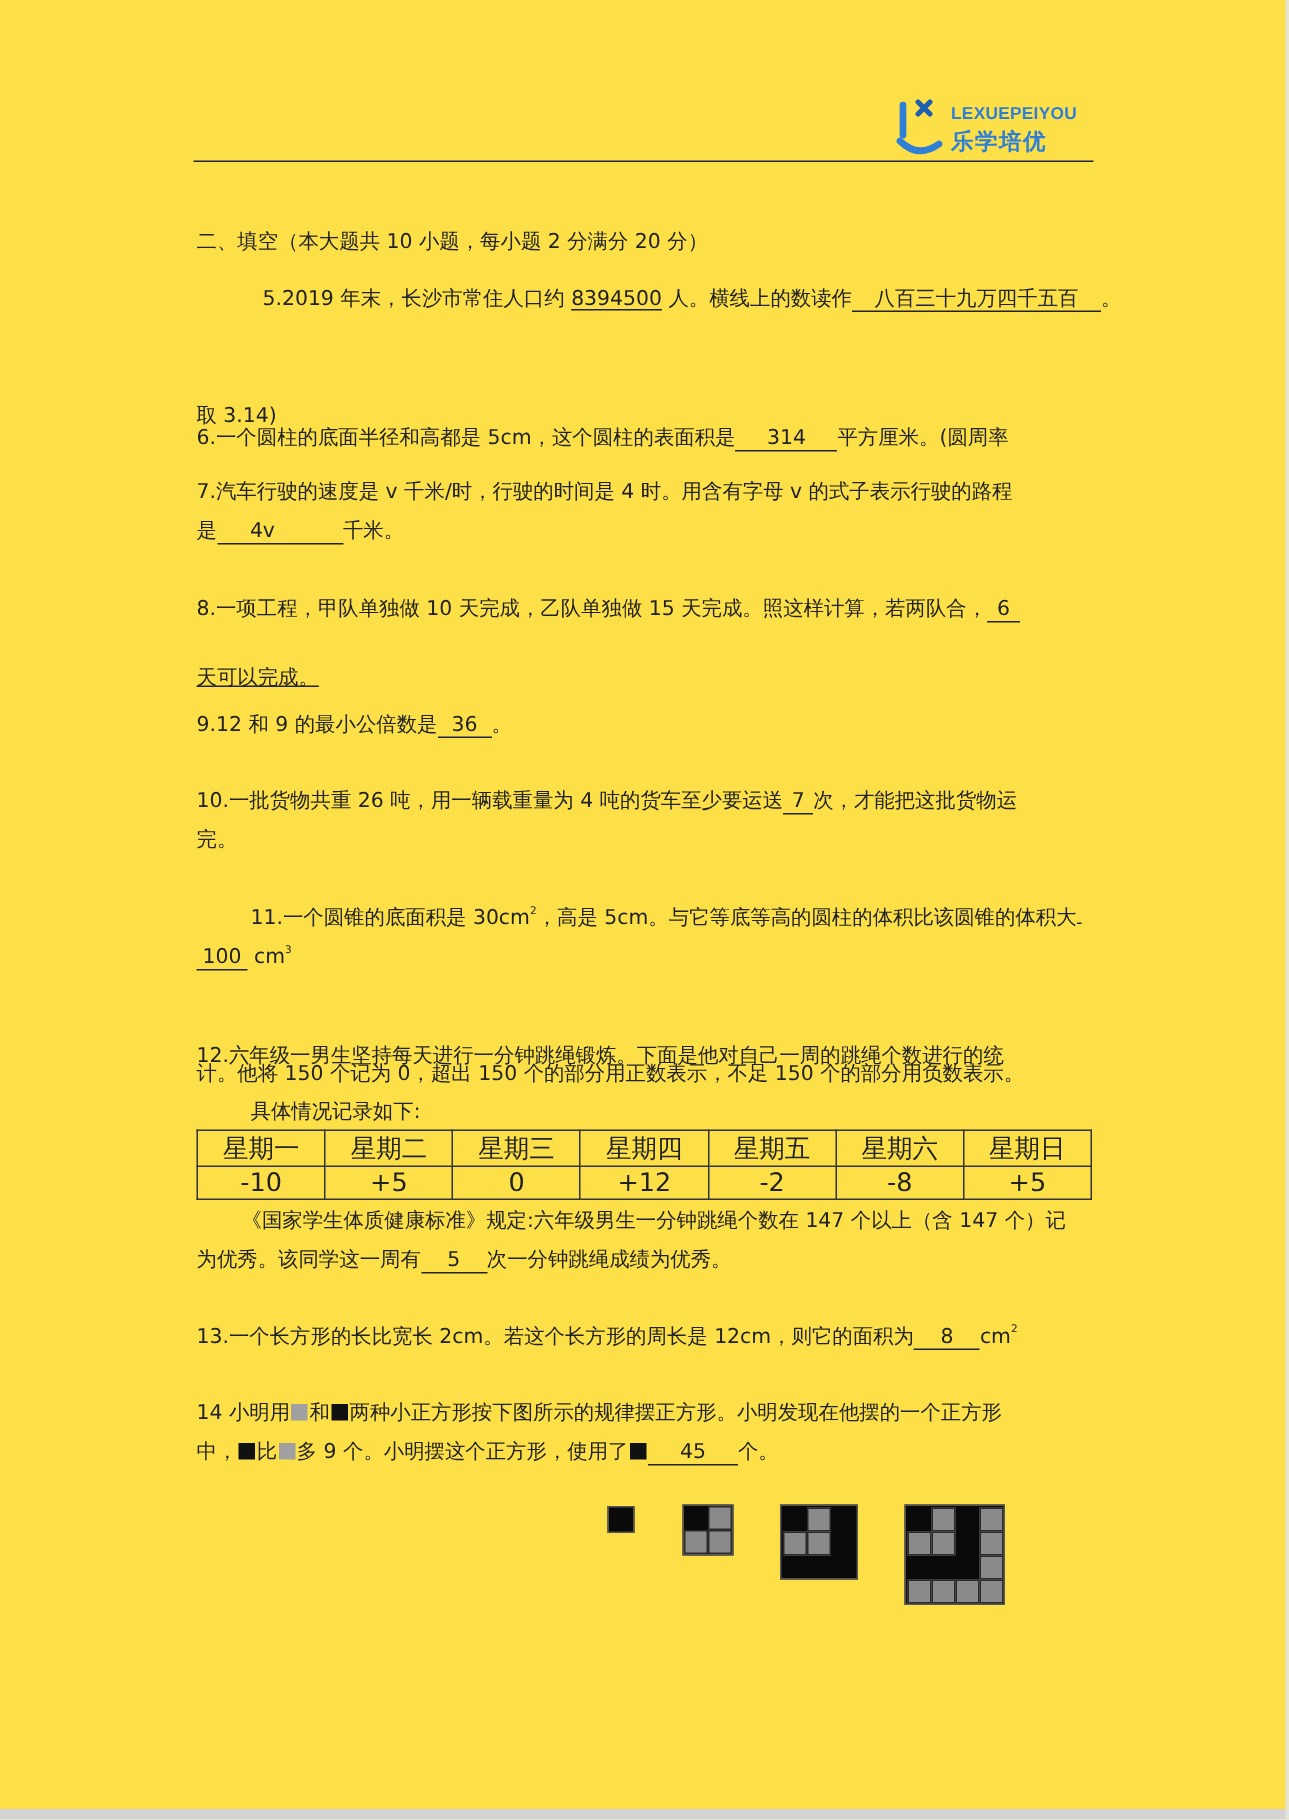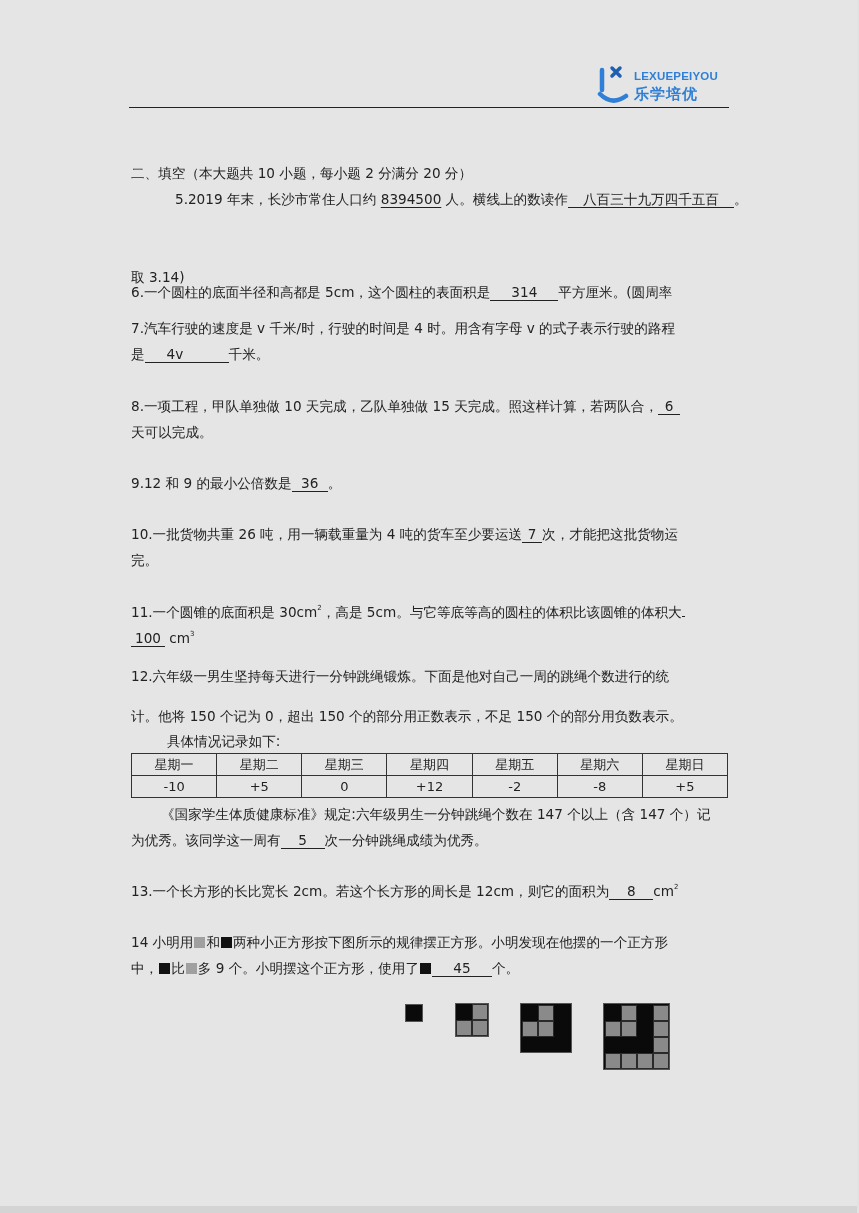--- a/index.html
+++ b/index.html
@@ -12,21 +12,21 @@
       height: 1213px;
       position: relative;
       overflow: hidden;
       font-family: "DejaVu Sans", "Liberation Sans", sans-serif;
       color: #1a1a1a;
     }
     .page {
       position: absolute;
       left: 0; top: 0;
       width: 859px; height: 1206px;
-      background: #e5e5e5;
+      background: #fde047;
     }
     .bottom-bar {
       position: absolute;
       left: 0; top: 1206px;
       width: 859px; height: 7px;
       background: #d4d4d4;
     }
     .right-edge {
       position: absolute;
       right: 0; top: 0;
@@ -100,21 +100,21 @@
     }
     .sq-gray { background: #a0a0a0; }
     .sq-black { background: #111; }
 
     
     .jump-table {
       position: absolute;
       left: 131px; top: 753px;
       width: 597px;
       border-collapse: collapse;
-      font-size: 13px;
+      font-size: 17px;
       color: #222;
     }
     .jump-table td {
       border: 1px solid #333;
       height: 21px;
       padding: 0;
       text-align: center;
       width: 85px;
     }
 
@@ -142,58 +142,58 @@
     <svg class="logo-mark" viewBox="0 0 34 42">
       <path d="M6 6 L6 26" stroke="#2f7fd6" stroke-width="4.5" stroke-linecap="round" fill="none"></path>
       <path d="M4 30 Q16 42 30 32" stroke="#2f7fd6" stroke-width="4.5" stroke-linecap="round" fill="none"></path>
       <path d="M16 4 L24 12 M24 4 L16 12" stroke="#1f5fb0" stroke-width="3.5" stroke-linecap="round"></path>
     </svg>
     <span class="logo-en">LEXUEPEIYOU</span>
     <span class="logo-cn">乐学培优</span>
   </div>
   <div class="header-rule"></div>
 
-  <div class="line" style="top:164px;text-align:right;">二、填空（本大题共 10 小题，每小题 2 分满分 20 分）</div>
+  <div class="line" style="top:152px;text-align:right;">二、填空（本大题共 10 小题，每小题 2 分满分 20 分）</div>
 
   <div class="line" style="top:190px;margin-left:44px;">
     <span>5.2019 年末，长沙市常住人口约 </span><span class="u">8394500</span><span> 人。横线上的数读作</span><span class="blank" style="width:166px;">八百三十九万四千五百</span><span>。</span>
   </div>
 
   <div class="line" style="top:242px;">
     <span>6.一个圆柱的底面半径和高都是 5cm，这个圆柱的表面积是</span><span class="blank" style="width:68px;margin-top:42px;">314</span><span>平方厘米。(圆周率</span>
   </div>
   <div class="line" style="top:268px;">取 3.14)</div>
 
   <div class="line" style="top:319px;">7.汽车行驶的速度是 v 千米/时，行驶的时间是 4 时。用含有字母 v 的式子表示行驶的路程</div>
   <div class="line" style="top:345px;">
     <span>是</span><span class="blank" style="width:84px;text-align:left;padding-left:0;"><span style="margin-left:22px;">4v</span></span><span>千米。</span>
   </div>
 
   <div class="line" style="top:397px;">
     <span>8.一项工程，甲队单独做 10 天完成，乙队单独做 15 天完成。照这样计算，若两队合，</span><span class="blank" style="width:22px;">6</span>
   </div>
-  <div class="line" style="top:423px;">天可以完成。</div>
+  <div class="line" style="top:443px;text-decoration:underline;">天可以完成。</div>
 
   <div class="line" style="top:474px;">
     <span>9.12 和 9 的最小公倍数是</span><span class="blank" style="width:36px;">36</span><span>。</span>
   </div>
 
   <div class="line" style="top:525px;">
     <span>10.一批货物共重 26 吨，用一辆载重量为 4 吨的货车至少要运送</span><span class="blank" style="width:20px;">7</span><span>次，才能把这批货物运</span>
   </div>
   <div class="line" style="top:551px;">完。</div>
 
-  <div class="line" style="top:603px;">
+  <div class="line" style="top:603px;margin-left:36px;">
     <span>11.一个圆锥的底面积是 30cm</span><sup>2</sup><span>，高是 5cm。与它等底等高的圆柱的体积比该圆锥的体积大</span><span class="blank" style="width:3px;"></span>
   </div>
   <div class="line" style="top:629px;">
     <span class="blank" style="width:34px;">100</span><span> cm</span><sup>3</sup>
   </div>
 
-  <div class="line" style="top:667px;">12.六年级一男生坚持每天进行一分钟跳绳锻炼。下面是他对自己一周的跳绳个数进行的统</div>
+  <div class="line" style="top:695px;">12.六年级一男生坚持每天进行一分钟跳绳锻炼。下面是他对自己一周的跳绳个数进行的统</div>
   <div class="line" style="top:707px;">计。他将 150 个记为 0，超出 150 个的部分用正数表示，不足 150 个的部分用负数表示。</div>
   <div class="line" style="top:732px;margin-left:36px;">具体情况记录如下:</div>
 
   <table class="jump-table">
     <tbody>
         <tr>
       <td>星期一</td>
       <td>星期二</td>
       <td>星期三</td>
       <td>星期四</td>

